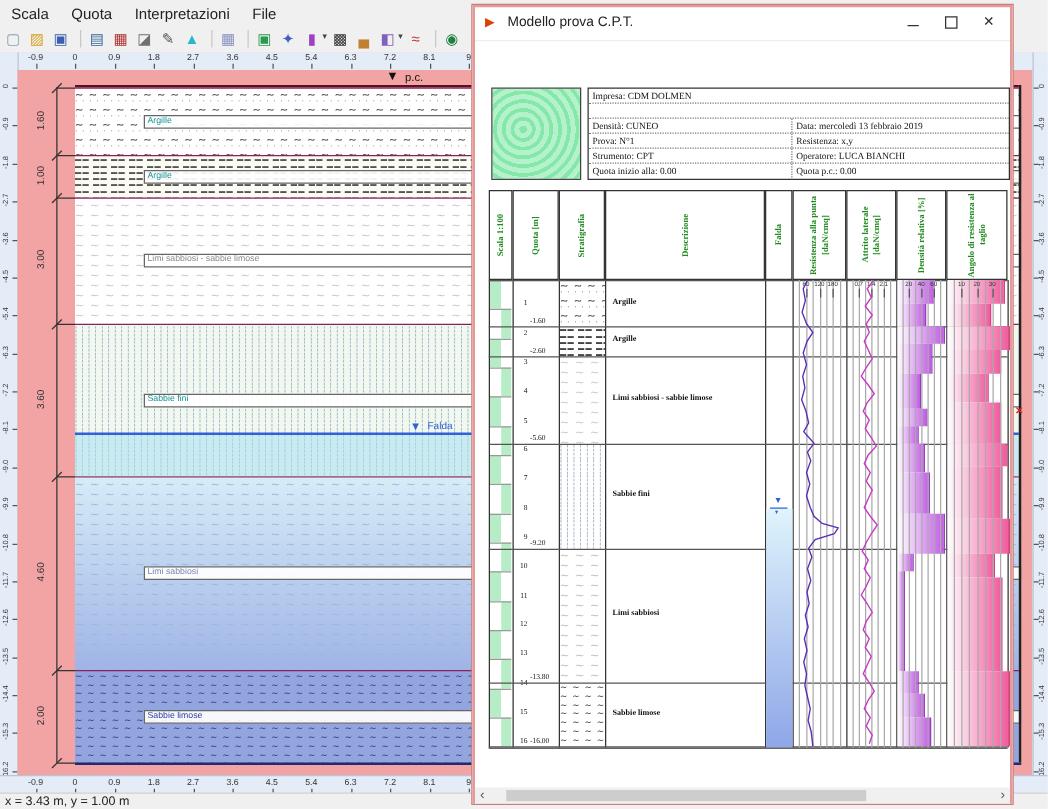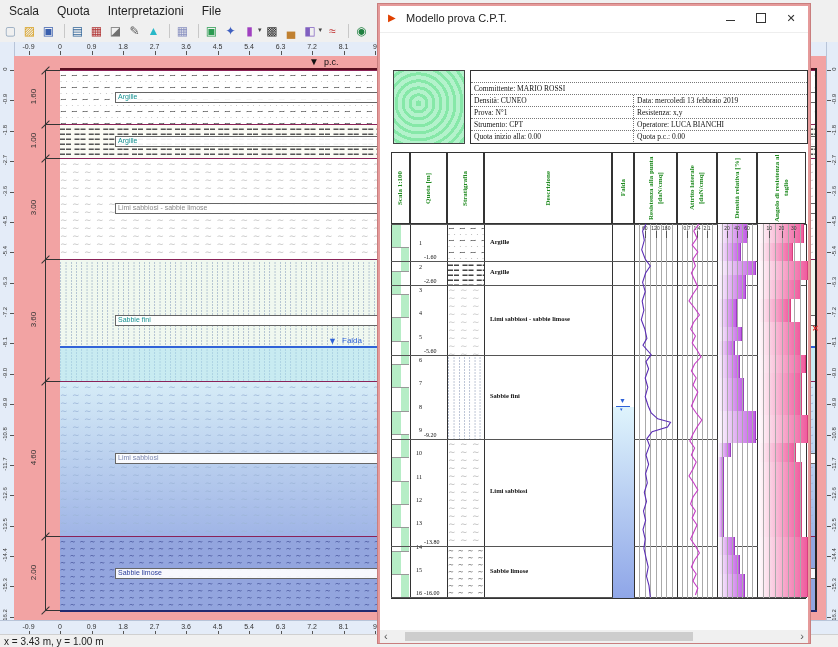--- a/index.html
+++ b/index.html
@@ -318,22 +318,22 @@
       <div style="position:absolute;left:10px;top:7px;width:8px;height:8px;border:1px solid #333;"></div>
     </div>
     <div class="wbtn" style="right:2px;font-size:11px;line-height:25px;">
       <span>✕</span>
     </div>
   </div>
   <div id="page" class="abs">
       <div class="abs" style="left: 13px; top: 12px; width: 70px; height: 72px; border: 1px solid rgb(68, 68, 68); background: repeating-radial-gradient(circle at 35% 45%, rgb(134, 232, 168) 0px, rgb(134, 232, 168) 3px, rgb(180, 242, 204) 3px, rgb(180, 242, 204) 7px);"></div>
       <div class="abs" style="left: 90px; top: 12px; width: 336px; height: 72px; border: 1px solid rgb(51, 51, 51);">
         <div class="abs" style="left: 0px; top: 11px; width: 336px; height: 0px; border-bottom: 1px dotted rgb(119, 119, 119);"></div>
+        <div class="cell" style="left: 0px; top: 0px; width: 330px;">Impresa: CDM DOLMEN</div>
         <div class="abs" style="left: 0px; top: 23px; width: 336px; height: 0px; border-bottom: 1px dotted rgb(119, 119, 119);"></div>
-        <div class="cell" style="left: 0px; top: 12px; width: 330px;">Committente: MARIO ROSSI</div>
         <div class="abs" style="left: 0px; top: 35px; width: 336px; height: 0px; border-bottom: 1px dotted rgb(119, 119, 119);"></div>
         <div class="cell" style="left: 0px; top: 24px; width: 160px;">Densità: CUNEO</div>
         <div class="cell" style="left: 162px; top: 24px; width: 172px; border-left: 1px dotted rgb(119, 119, 119);">Data: mercoledì 13 febbraio 2019</div>
         <div class="abs" style="left: 0px; top: 47px; width: 336px; height: 0px; border-bottom: 1px dotted rgb(119, 119, 119);"></div>
         <div class="cell" style="left: 0px; top: 36px; width: 160px;">Prova: N°1</div>
         <div class="cell" style="left: 162px; top: 36px; width: 172px; border-left: 1px dotted rgb(119, 119, 119);">Resistenza: x,y</div>
         <div class="abs" style="left: 0px; top: 59px; width: 336px; height: 0px; border-bottom: 1px dotted rgb(119, 119, 119);"></div>
         <div class="cell" style="left: 0px; top: 48px; width: 160px;">Strumento: CPT</div>
         <div class="cell" style="left: 162px; top: 48px; width: 172px; border-left: 1px dotted rgb(119, 119, 119);">Operatore: LUCA BIANCHI</div>
         <div class="cell" style="left: 0px; top: 60px; width: 160px;">Quota inizio alla: 0.00</div>

